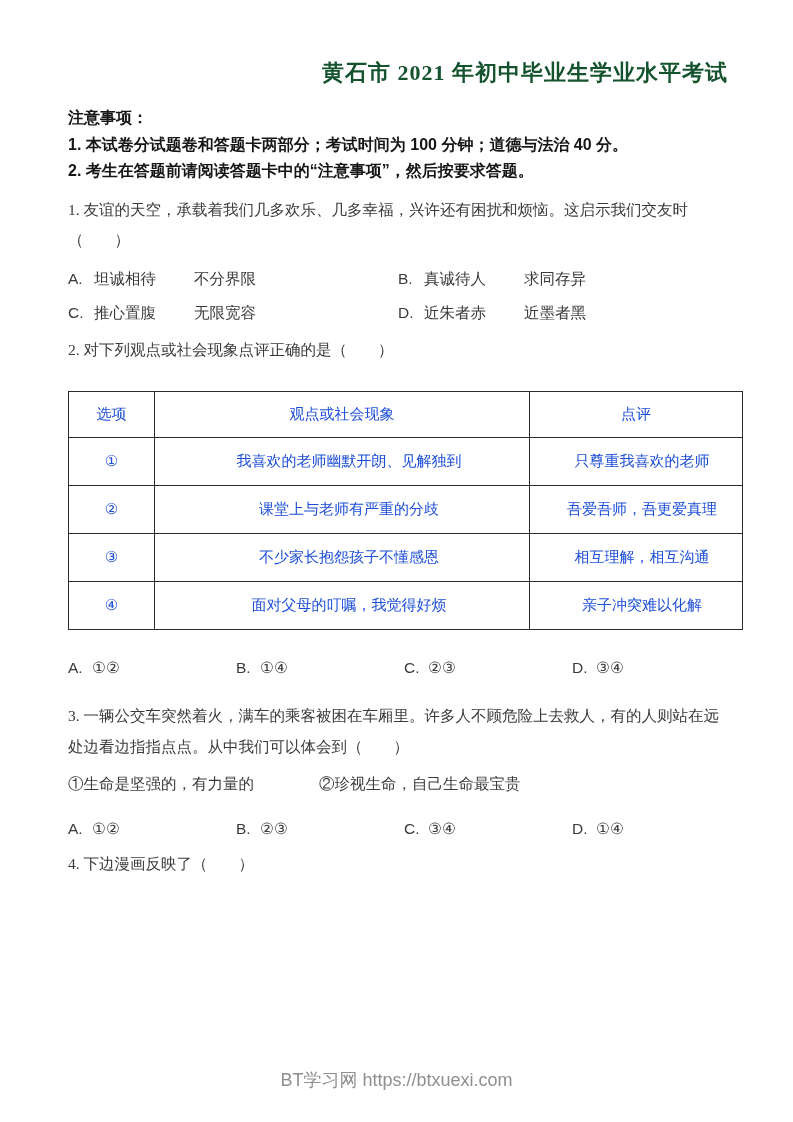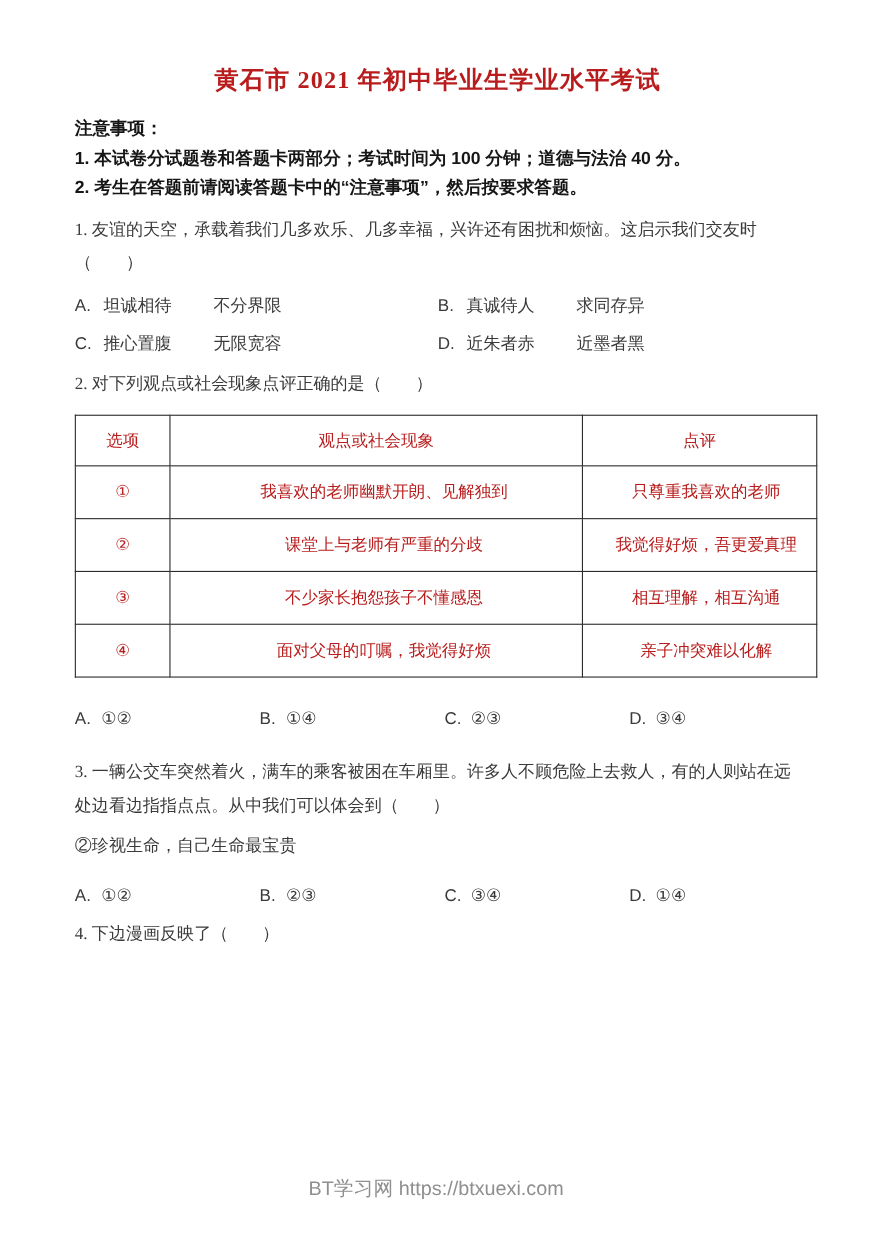--- a/index.html
+++ b/index.html
@@ -14,24 +14,24 @@
     color: #2f2f2f;
   }
   .content {
     position: absolute;
     left: 68px;
     top: 58px;
     width: 660px;
   }
   .title1 {
     margin: 0 0 17px 0;
-    text-align: center;
+    text-align: right;
     font-size: 22px;
     font-weight: bold;
-    color: #b91c1c;
+    color: #14532d;
     letter-spacing: 1px;
   }
   .title2 {
     margin: 0 0 15px 0;
     text-align: center;
     font-size: 20px;
     font-weight: bold;
     color: #1c1c1c;
     letter-spacing: 1px;
   }
@@ -64,26 +64,26 @@
     font-size: 15.5px;
     color: #3a3a3a;
     line-height: 21px;
   }
   .opt-pair { display: flex; width: 330px; }
   .opt-label { width: 26px; font-family: "Liberation Sans", "DejaVu Sans", sans-serif; }
   .opt-part1 { width: 100px; }
   .opt-part2 { }
   .q2-text { margin-top: 12px; }
   table.q2-table {
-    margin-top: 12px;
+    margin-top: 26px;
     border-collapse: collapse;
     width: 674px;
     table-layout: fixed;
     font-size: 15px;
-    color: #b91c1c;
+    color: #1d4ed8;
   }
   table.q2-table td {
     border: 1px solid #2b2b2b;
     padding: 0 0 0 14px;
     height: 47px;
     text-align: center;
     vertical-align: middle;
   }
   table.q2-table tr.head td { height: 45px; text-align: center; padding: 0; }
   table.q2-table td.c-no { width: 85px; text-align: center; padding: 0; }
@@ -175,21 +175,21 @@
           <td class="c-comment">点评</td>
         </tr>
         <tr>
           <td class="c-no">①</td>
           <td class="c-view">我喜欢的老师幽默开朗、见解独到</td>
           <td class="c-comment">只尊重我喜欢的老师</td>
         </tr>
         <tr>
           <td class="c-no">②</td>
           <td class="c-view">课堂上与老师有严重的分歧</td>
-          <td class="c-comment">我觉得好烦，吾更爱真理</td>
+          <td class="c-comment">吾爱吾师，吾更爱真理</td>
         </tr>
         <tr>
           <td class="c-no">③</td>
           <td class="c-view">不少家长抱怨孩子不懂感恩</td>
           <td class="c-comment">相互理解，相互沟通</td>
         </tr>
         <tr>
           <td class="c-no">④</td>
           <td class="c-view">面对父母的叮嘱，我觉得好烦</td>
           <td class="c-comment">亲子冲突难以化解</td>
@@ -212,20 +212,21 @@
         <div class="ans">
           <span class="ans-label">D.</span>
           <span>③④</span>
         </div>
       </div>
     </div>
 
     <div>
       <p class="q-text q3-text">3. 一辆公交车突然着火，满车的乘客被困在车厢里。许多人不顾危险上去救人，有的人则站在远处边看边指指点点。从中我们可以体会到（　　）</p>
       <div class="sub-row">
+        <span class="sub-item">①生命是坚强的，有力量的</span>
         <span class="sub-item">②珍视生命，自己生命最宝贵</span>
       </div>
       <div class="answers-row q3-answers">
         <div class="ans">
           <span class="ans-label">A.</span>
           <span>①②</span>
         </div>
         <div class="ans">
           <span class="ans-label">B.</span>
           <span>②③</span>

